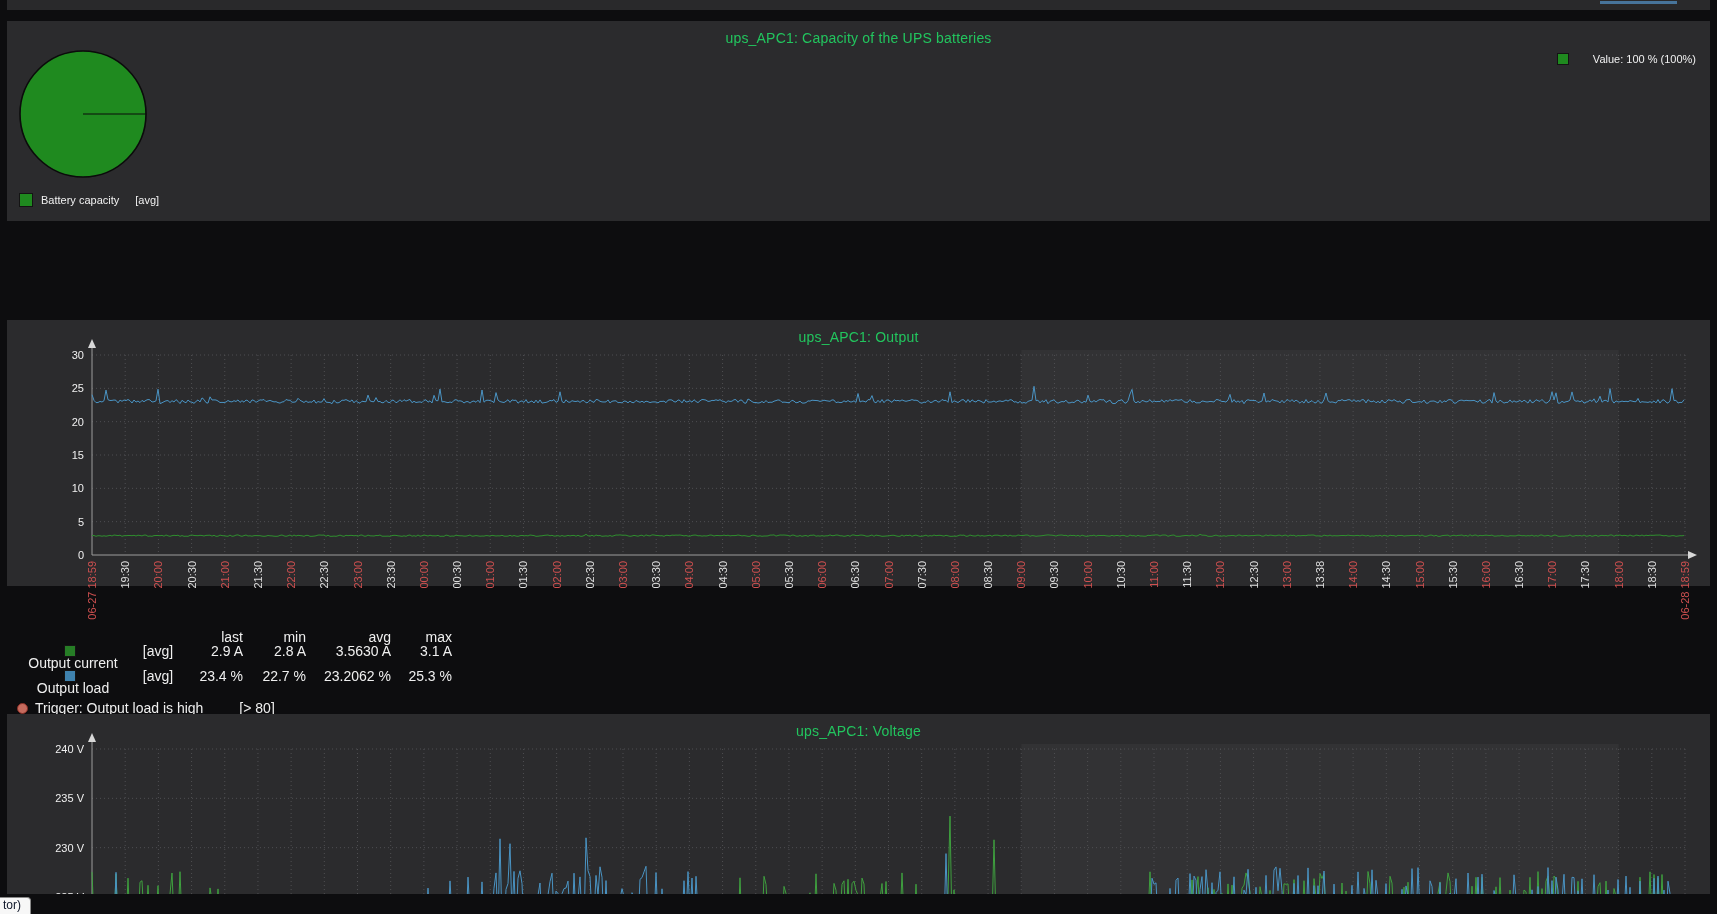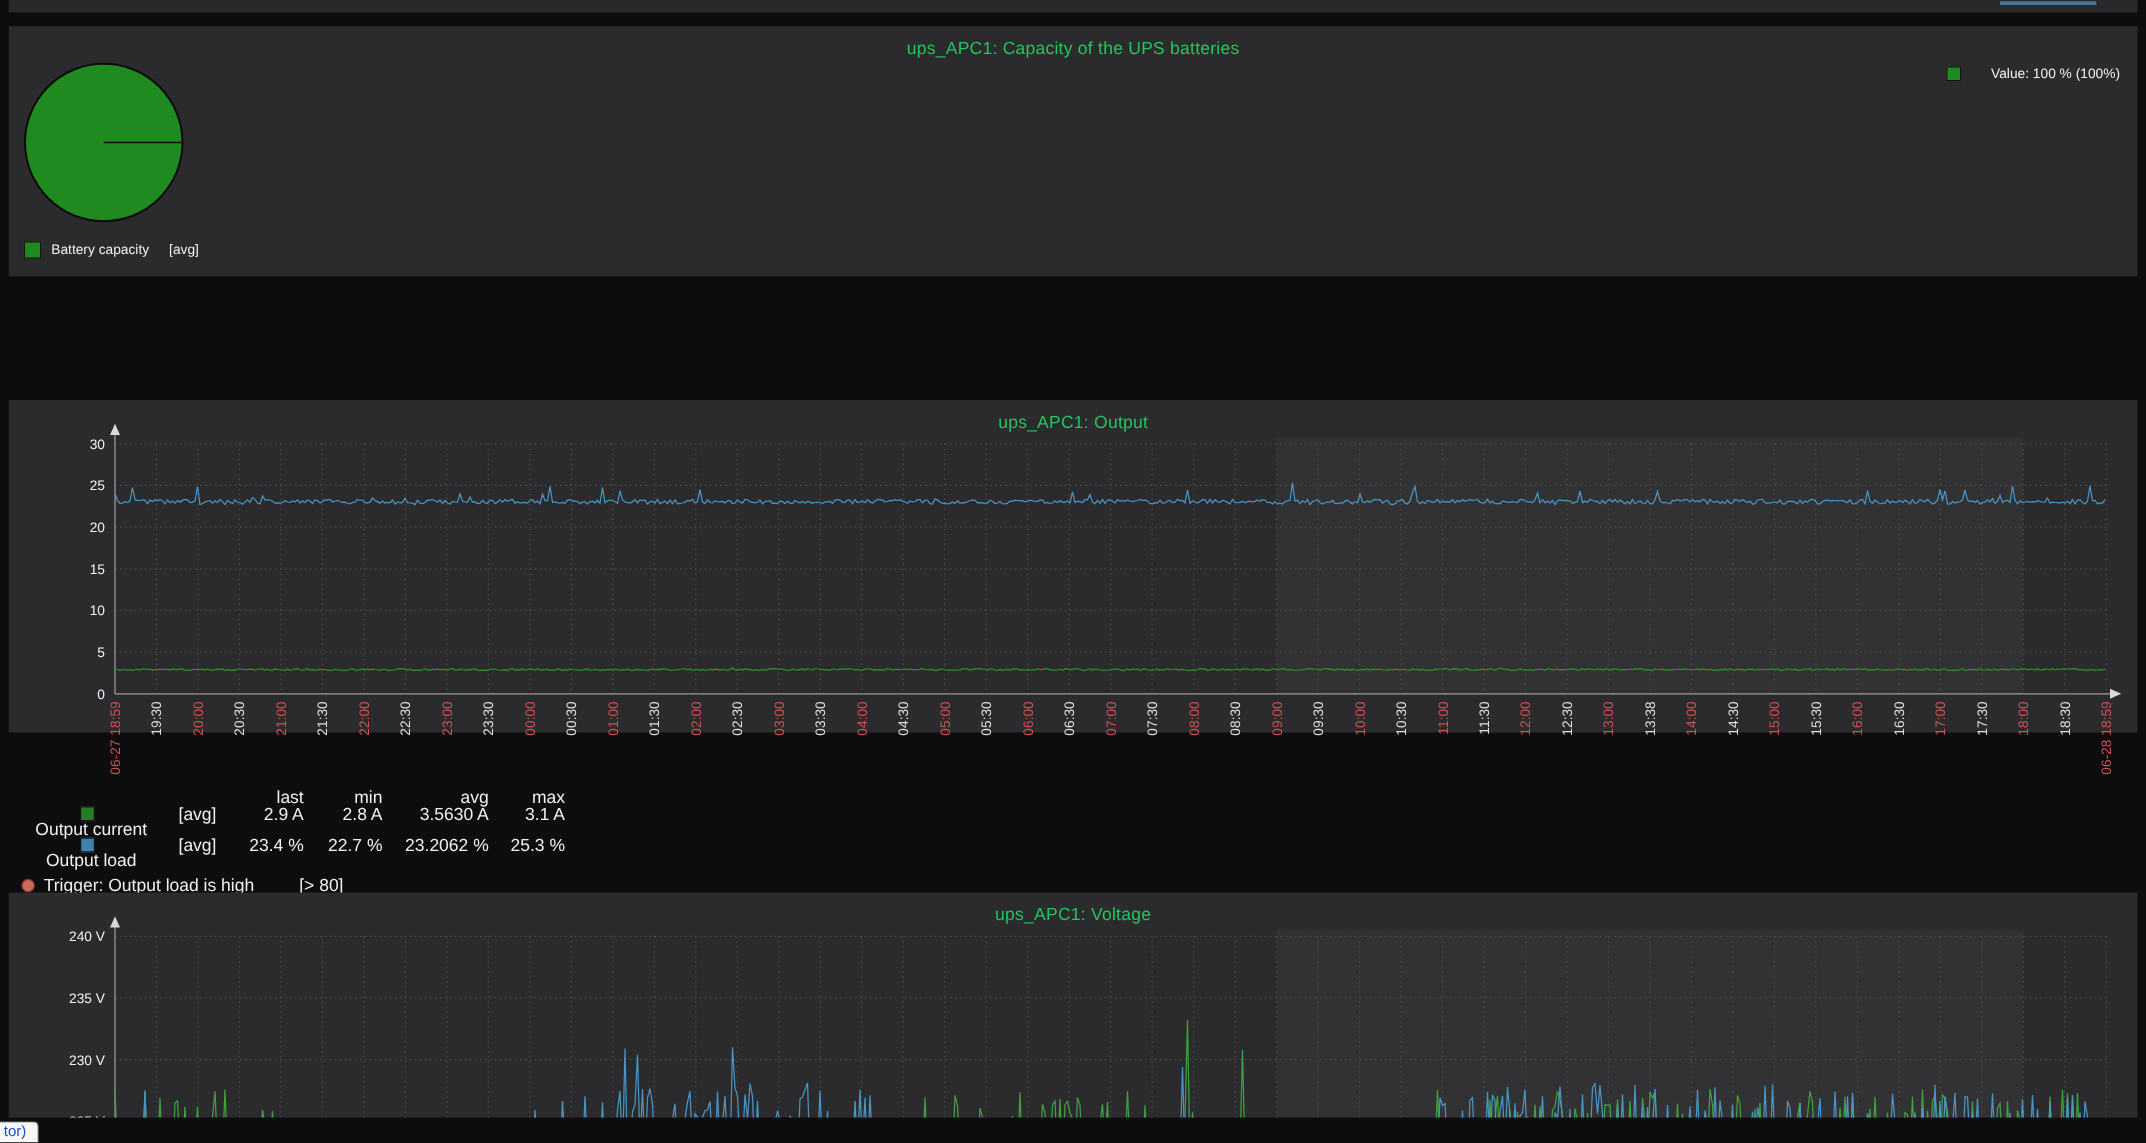--- a/index.html
+++ b/index.html
@@ -27,21 +27,21 @@
   .graph-legend{position:absolute;left:10px;top:311px;font-size:14px;color:#efefef;}
   .legend-grid{display:grid;grid-template-columns:112px 58px 64px 63px 85px 61px;
                line-height:13.5px;}
   .legend-grid .num,.legend-grid .hdr{text-align:right;padding-right:8px;}
   .legend-grid .lbl{display:flex;align-items:center;flex-direction:column;}
   .legend-grid .lbl .swatch{margin-right:6px;flex:0 0 auto;}
   .trigger-row{margin-top:6px;display:flex;align-items:center;line-height:13px;text-align:center;}
   .t-swatch{width:9px;height:9px;border-radius:50%;background:#c66b5e;
             border:1px solid #8c2f27;margin-right:7px;flex:0 0 auto;}
   .t-cond{margin-left:36px;}
-  .status-tooltip{position:absolute;left:0;bottom:0;background:#f7f7f7;color:#1d4ed8;
+  .status-tooltip{position:absolute;left:0;bottom:0;background:#f7f7f7;color:#0f172a;
                   font-size:12px;line-height:15px;padding:0 9px 1px 3px;
                   border:1px solid #8a8a8a;border-left:none;border-bottom:none;
                   border-top-right-radius:4px;z-index:20;}
 </style>
 </head>
 <body>
 
 <div class="top-strip">
   <div class="top-accent"></div>
 </div>

